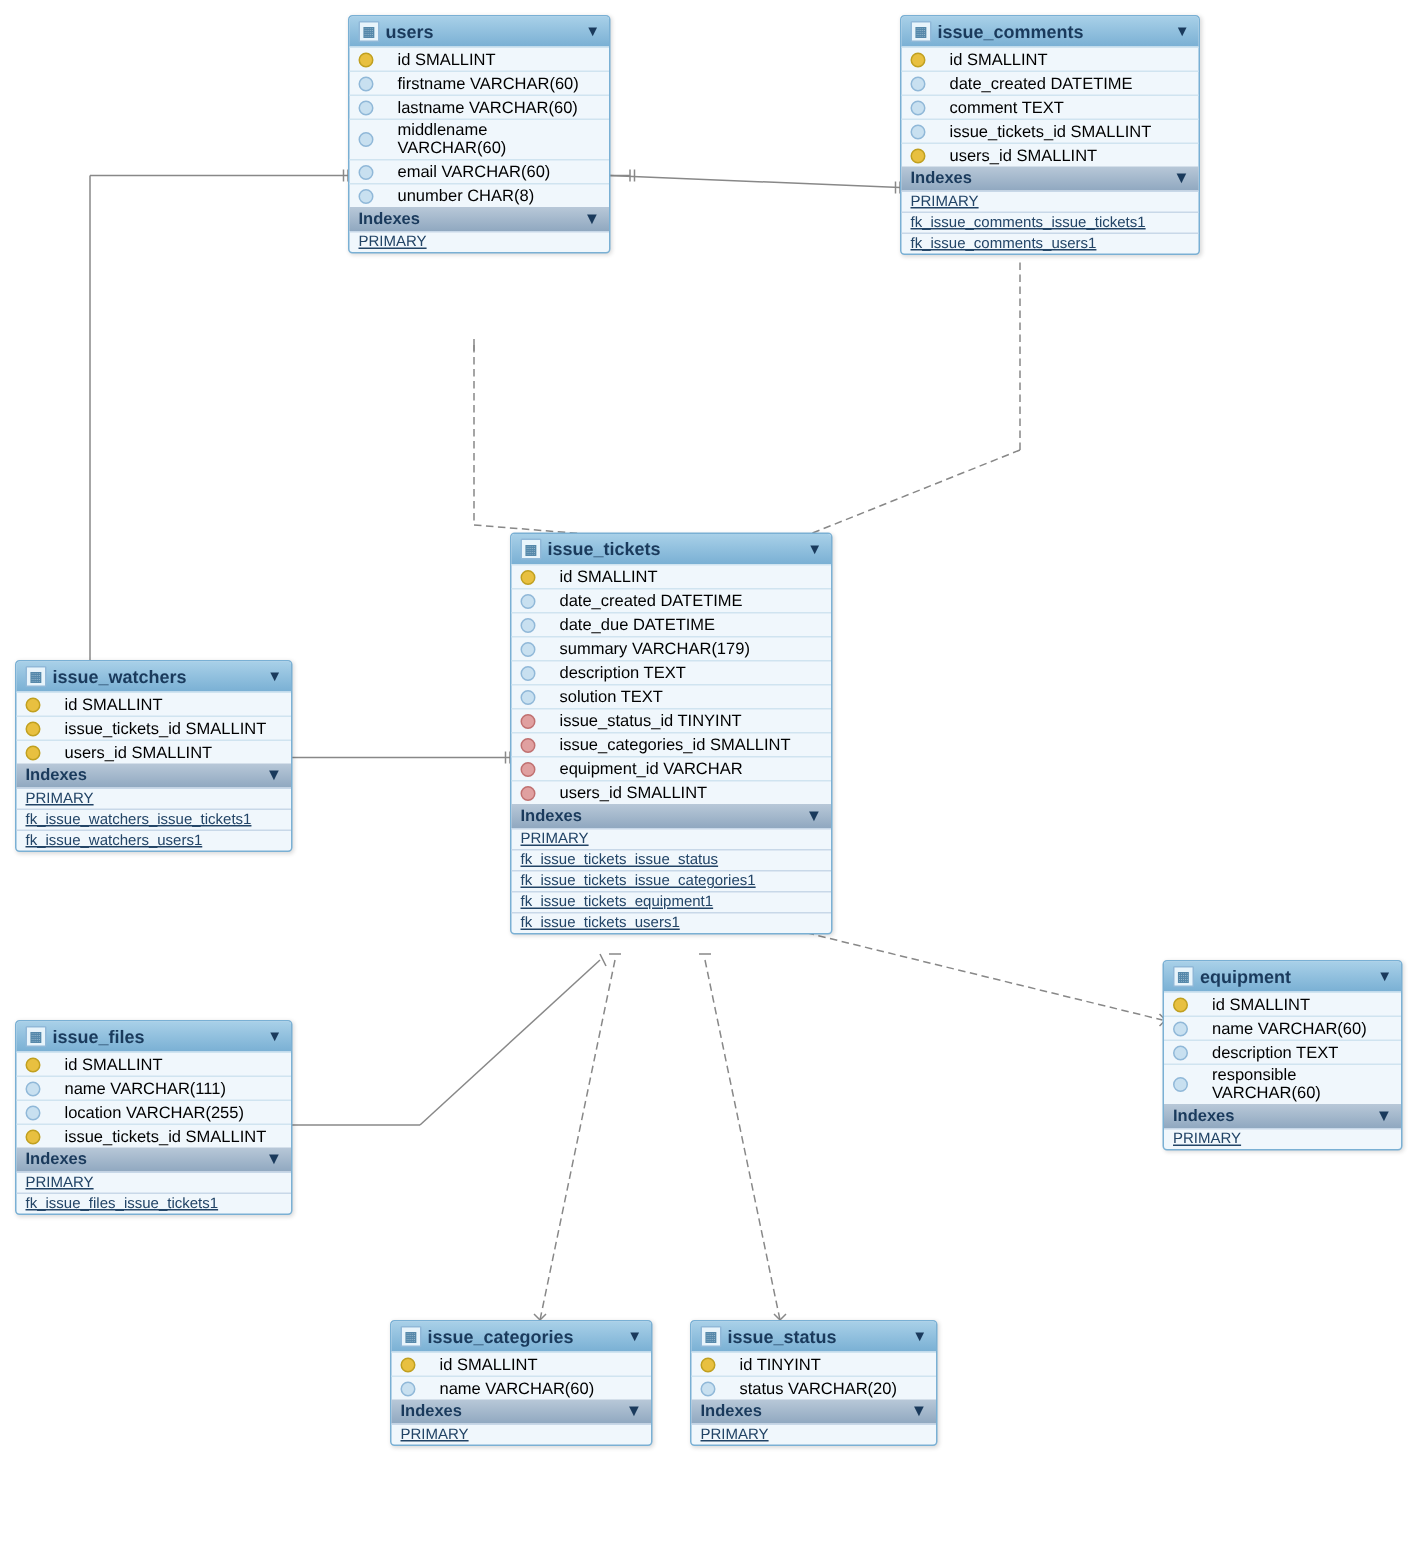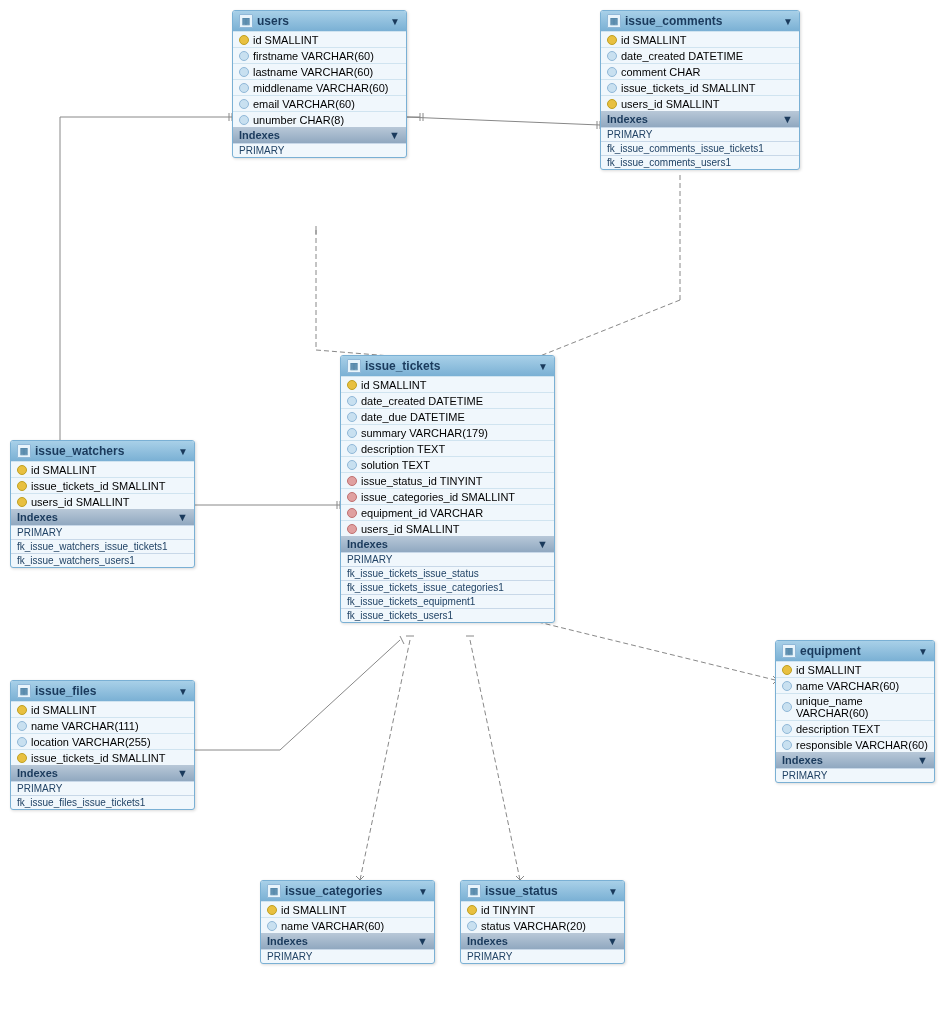--- a/index.html
+++ b/index.html
@@ -50,21 +50,21 @@
     }
     .table-header .chevron {
       margin-left: auto;
       color: #1a3a5c;
       font-size: 10px;
     }
     .table-row {
       padding: 1px 6px;
       display: flex;
       align-items: center;
-      gap: 4px;
+      gap: 16px;
       min-height: 16px;
       border-top: 1px solid #d0e4f0;
     }
     .table-row:first-of-type { border-top: none; }
     .field-icon {
       width: 10px;
       height: 10px;
       flex-shrink: 0;
       border-radius: 50%;
       display: inline-block;
@@ -80,20 +80,21 @@
       padding: 2px 6px;
       display: flex;
       align-items: center;
       justify-content: space-between;
     }
     .index-row {
       padding: 1px 6px;
       color: #224466;
       font-size: 10px;
       border-top: 1px solid #c8d8e8;
+      text-decoration: underline;
     }
     svg.connections {
       position: absolute;
       top: 0; left: 0;
       width: 940px;
       height: 1032px;
       pointer-events: none;
     }
   </style>
 </head>
@@ -215,21 +216,21 @@
     <div class="table-row">
       <span class="field-icon icon-key"></span>
       <span>id SMALLINT</span>
     </div>
     <div class="table-row">
       <span class="field-icon icon-fk"></span>
       <span>date_created DATETIME</span>
     </div>
     <div class="table-row">
       <span class="field-icon icon-fk"></span>
-      <span>comment CHAR</span>
+      <span>comment TEXT</span>
     </div>
     <div class="table-row">
       <span class="field-icon icon-fk"></span>
       <span>issue_tickets_id SMALLINT</span>
     </div>
     <div class="table-row">
       <span class="field-icon icon-key"></span>
       <span>users_id SMALLINT</span>
     </div>
     <div class="indexes-header">
@@ -364,24 +365,20 @@
     <div class="table-row">
       <span class="field-icon icon-key"></span>
       <span>id SMALLINT</span>
     </div>
     <div class="table-row">
       <span class="field-icon icon-fk"></span>
       <span>name VARCHAR(60)</span>
     </div>
     <div class="table-row">
       <span class="field-icon icon-fk"></span>
-      <span>unique_name VARCHAR(60)</span>
-    </div>
-    <div class="table-row">
-      <span class="field-icon icon-fk"></span>
       <span>description TEXT</span>
     </div>
     <div class="table-row">
       <span class="field-icon icon-fk"></span>
       <span>responsible VARCHAR(60)</span>
     </div>
     <div class="indexes-header">
       <span>Indexes</span>
       <span>▼</span>
     </div>

